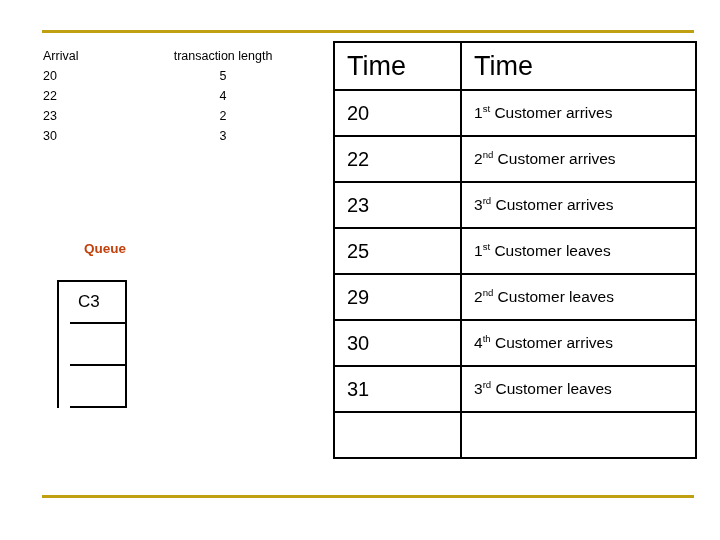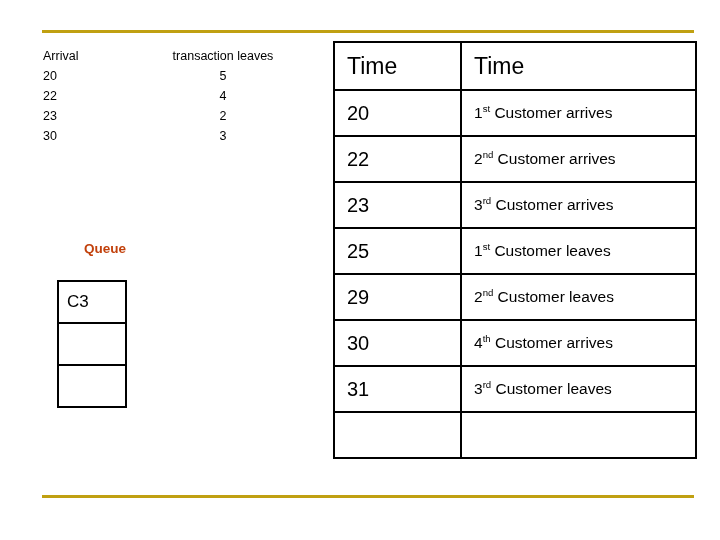--- a/index.html
+++ b/index.html
@@ -85,20 +85,21 @@
   }
   .queue-cell {
     height: 42px;
     border-bottom: 2px solid #000;
     box-sizing: border-box;
     display: flex;
     align-items: center;
     padding-left: 8px;
     font-size: 17px;
     color: #000;
+    margin-left: 11px;
   }
 
   
   .event-table {
     position: absolute;
     left: 333px;
     top: 33px;
     width: 362px;
     border-collapse: collapse;
     table-layout: fixed;
@@ -110,21 +111,21 @@
     text-align: left;
     vertical-align: middle;
     color: #000;
     font-weight: normal;
   }
   .event-table .col-time { width: 127px; }
   .event-table .col-event { width: 235px; }
 
   .event-table thead th {
     height: 48px;
-    font-size: 23px;
+    font-size: 27px;
   }
   .event-table tbody td {
     height: 46px;
     font-size: 20px;
   }
   .event-table tbody td.ev {
     font-size: 15.5px;
     margin-left: 28px;
   }
   .event-table tbody tr.empty td {
@@ -140,21 +141,21 @@
 <body>
 
 <div class="slide">
 
   <div class="rule rule-top"></div>
   <div class="rule rule-bottom"></div>
 
   <div class="arrival-block">
     <div class="row">
       <div class="col-left">Arrival</div>
-      <div class="col-right">transaction leaves</div>
+      <div class="col-right">transaction length</div>
     </div>
     <div class="row">
       <div class="col-left">20</div>
       <div class="col-right">5</div>
     </div>
     <div class="row">
       <div class="col-left">22</div>
       <div class="col-right">4</div>
     </div>
     <div class="row">

